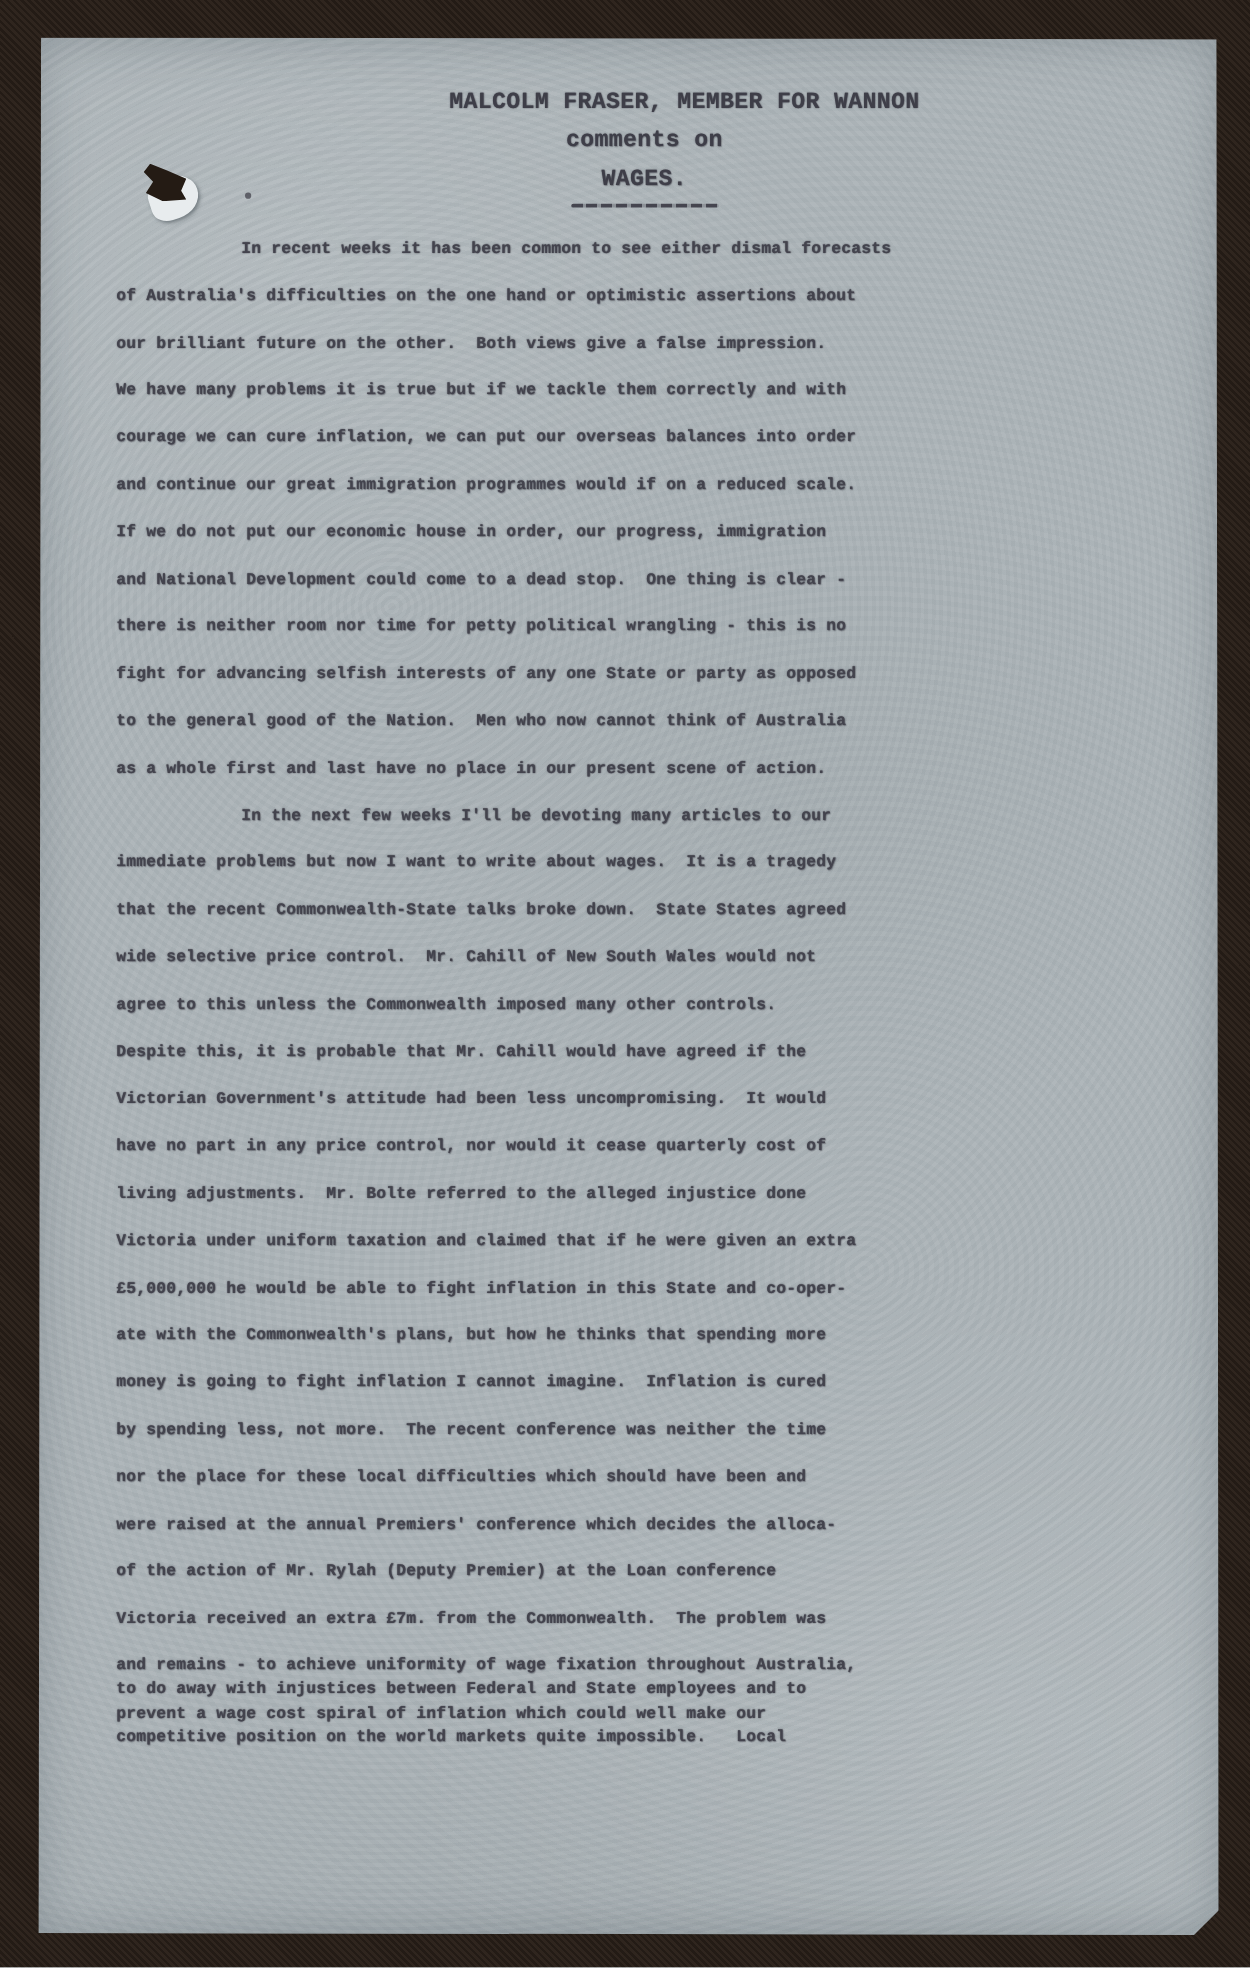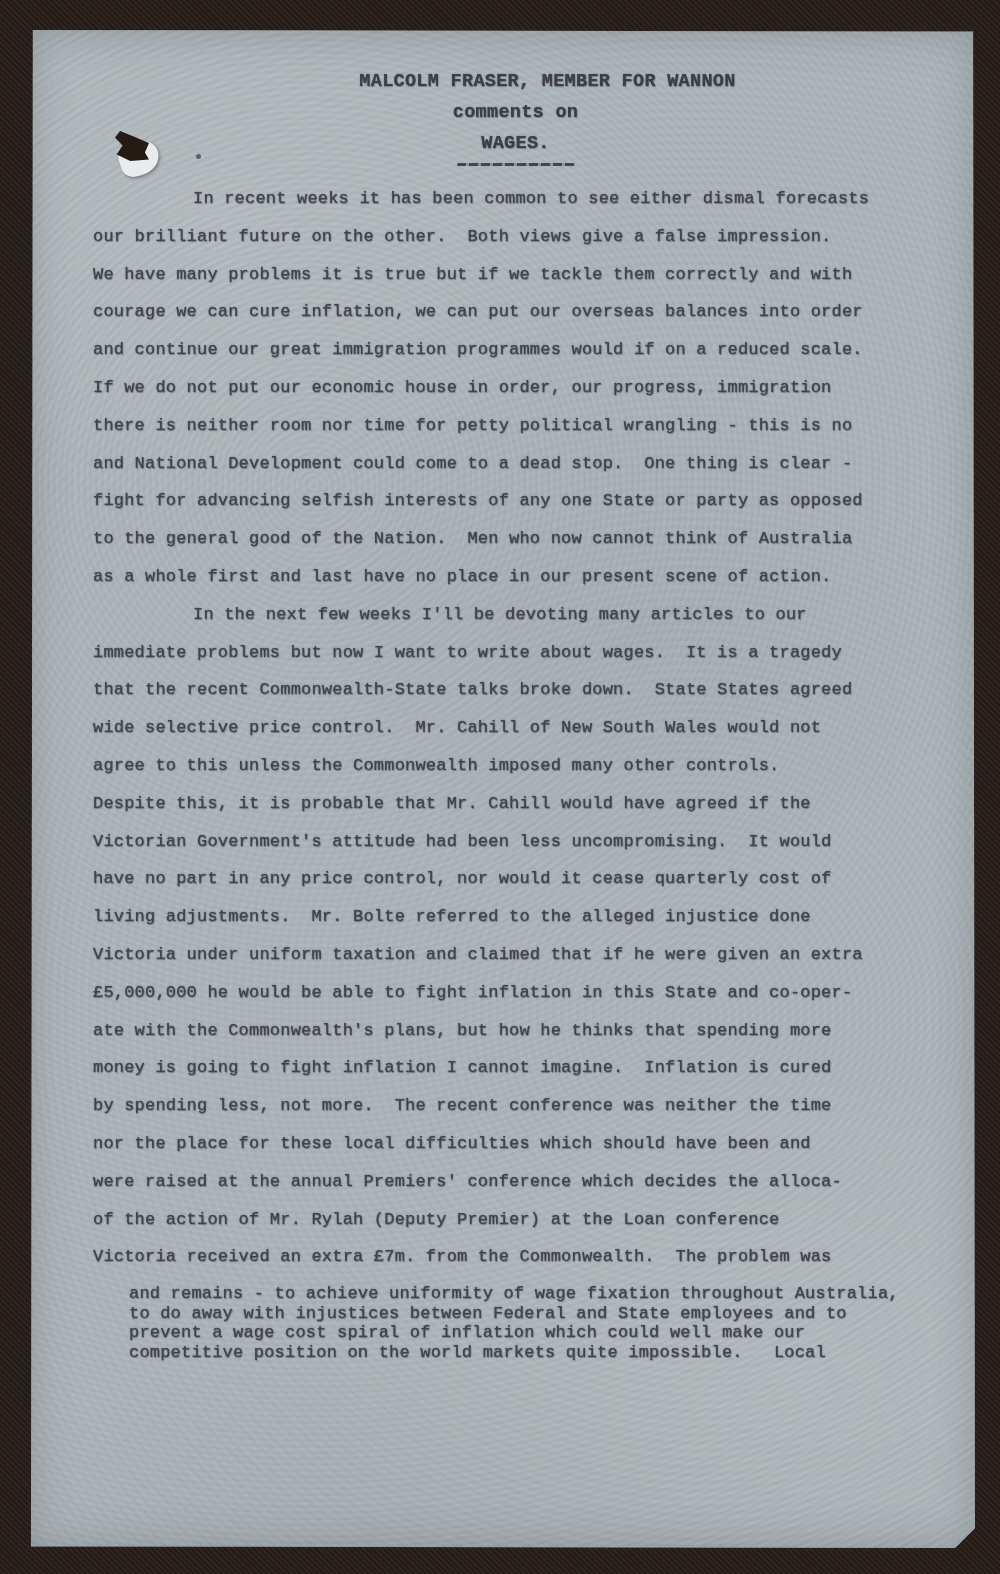--- a/index.html
+++ b/index.html
@@ -54,29 +54,29 @@
     margin:4px auto 0;
     width:118px;height:3px;
     background:repeating-linear-gradient(90deg,#45454f 0 9px, rgba(69,69,79,0.3) 9px 12px);
     border-radius:2px;
   }
   .body-text{
     position:absolute;
     left:63px;top:150px;
     width:866px;
     color:#43434d;
-    font-weight:normal;
-    font-size:17px;
+    font-weight:bold;
+    font-size:13px;
     letter-spacing:0.2px;
     filter:blur(0.35px);
     text-shadow:0 0 1.3px rgba(56,56,66,0.85), 0.6px 0.6px 0.9px rgba(56,56,66,0.4);
   }
   .para .line{height:37.8px;line-height:37.8px;white-space:pre;}
   .para.indent-first .line:first-child{text-indent:100px;}
-  .para.tight{margin-top:8px;margin-left:36px;}
+  .para.tight{margin-top:8px;}
   .para.tight .line{height:19.5px;line-height:19.5px;}
   .tear{position:absolute;left:75px;top:93px;width:60px;height:56px;}
   .tear .light{
     position:absolute;left:14px;top:18px;width:40px;height:34px;
     background:#e8ecee;
     border-radius:45% 55% 60% 40%;
     transform:rotate(-18deg);
     box-shadow:1px 2px 3px rgba(60,70,75,0.5);
   }
   .tear .dark{
@@ -106,27 +106,28 @@
     <div class="header">
       <div class="hline shift">MALCOLM FRASER, MEMBER FOR WANNON</div>
       <div class="hline">comments on</div>
       <div class="hline">WAGES.</div>
       <div class="title-underline"></div>
     </div>
 
     <div class="body-text">
       <div class="para indent-first">
           <div class="line">In recent weeks it has been common to see either dismal forecasts</div>
+          <div class="line">of Australia's difficulties on the one hand or optimistic assertions about</div>
           <div class="line">our brilliant future on the other.  Both views give a false impression.</div>
           <div class="line">We have many problems it is true but if we tackle them correctly and with</div>
           <div class="line">courage we can cure inflation, we can put our overseas balances into order</div>
           <div class="line">and continue our great immigration programmes would if on a reduced scale.</div>
           <div class="line">If we do not put our economic house in order, our progress, immigration</div>
+          <div class="line">and National Development could come to a dead stop.  One thing is clear -</div>
           <div class="line">there is neither room nor time for petty political wrangling - this is no</div>
-          <div class="line">and National Development could come to a dead stop.  One thing is clear -</div>
           <div class="line">fight for advancing selfish interests of any one State or party as opposed</div>
           <div class="line">to the general good of the Nation.  Men who now cannot think of Australia</div>
           <div class="line">as a whole first and last have no place in our present scene of action.</div>
         </div>
       <div class="para indent-first">
           <div class="line">In the next few weeks I'll be devoting many articles to our</div>
           <div class="line">immediate problems but now I want to write about wages.  It is a tragedy</div>
           <div class="line">that the recent Commonwealth-State talks broke down.  State States agreed</div>
           <div class="line">wide selective price control.  Mr. Cahill of New South Wales would not</div>
           <div class="line">agree to this unless the Commonwealth imposed many other controls.</div>

